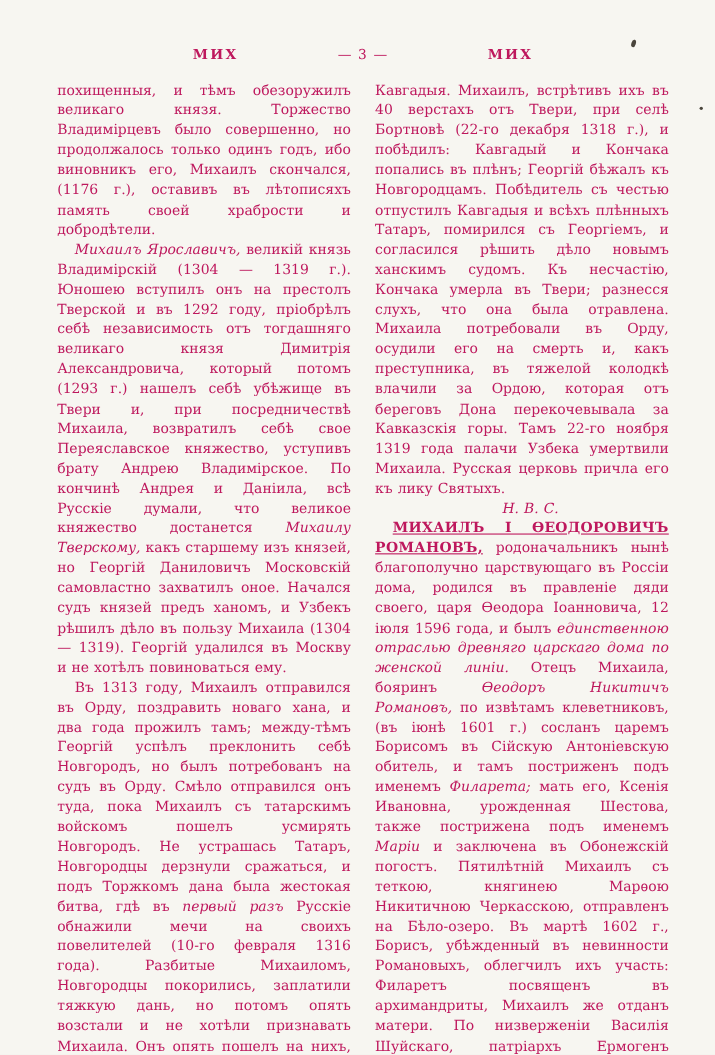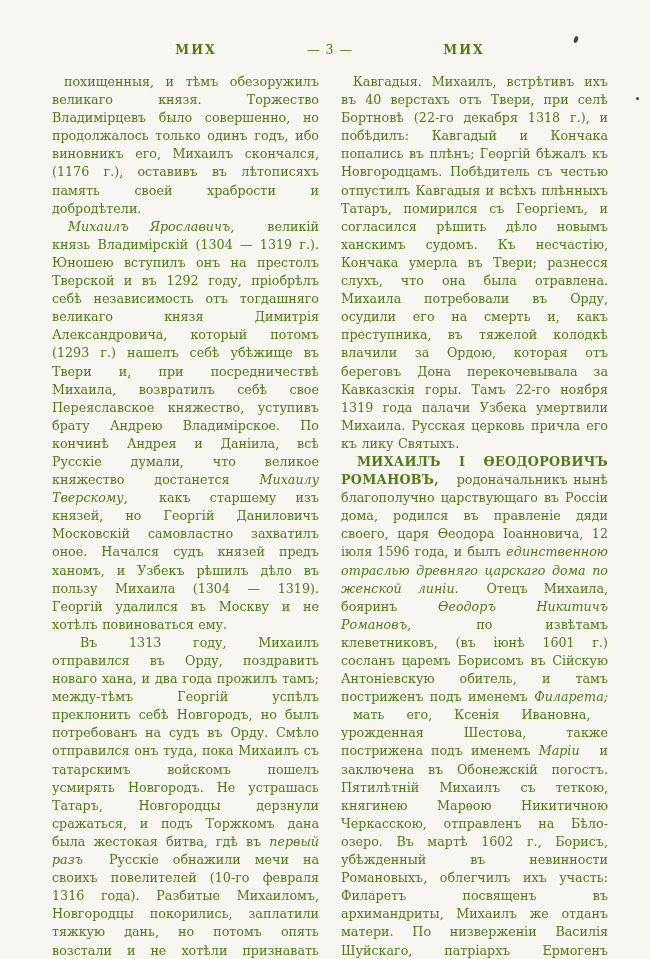--- a/index.html
+++ b/index.html
@@ -6,21 +6,21 @@
   .page {
     position: relative;
     width: 650px;
     height: 959px;
     margin: 0 auto;
     background: #f7f6f1;
     box-sizing: border-box;
     padding: 36px 42px 18px 52px;
     overflow: hidden;
     font-family: "DejaVu Serif", "Liberation Serif", serif;
-    color: #4d7c0f;
+    color: #be185d;
   }
   .running-head {
     position: relative;
     display: grid;
     grid-template-columns: 1fr 1fr;
     margin: 6px 10px 16px 10px;
     font-size: 12.5px;
     font-weight: bold;
   }
   .head-word { text-align: center; letter-spacing: 2px; }
@@ -42,23 +42,23 @@
     text-align: justify;
     word-spacing: 0.5px;
   }
   .para { margin: 0; }
   .para.indent { text-indent: 16px; }
   .para.align-right {
     text-align: right;
     padding-right 100px;
   }
   .para.align-right { padding-right: 100px; }
-  .seg-n { font-style: normal; margin-left: 12px; }
+  .seg-n { font-style: normal; }
   .seg-i { font-style: italic; }
-  .seg-b { font-weight: bold; letter-spacing: 0.3px; }
+  .seg-b { font-weight: bold; letter-spacing: 0.3px; text-decoration: underline; }
   .seg-bi { font-weight: normal; font-style: italic; }
   .speck {
     position: absolute;
     background: #4a453c;
     border-radius: 50%;
   }
   .speck.comma { width: 4px; height: 7px; border-radius: 2px / 3.5px; transform: rotate(18deg); }
   .speck.dot { width: 3px; height: 3px; }
 </style>
 </head>
@@ -73,20 +73,21 @@
   </div>
 
   <div class="columns">
     <div class="column">
         <p class="para"><span class="seg-n">похищенныя, и тѣмъ обезоружилъ великаго князя. Торжество Владимірцевъ было совершенно, но продолжалось только одинъ годъ, ибо виновникъ его, Михаилъ скончался, (1176 г.), оставивъ въ лѣтописяхъ память своей храбрости и добродѣтели.</span></p>
         <p class="para indent"><span class="seg-bi">Михаилъ Ярославичъ,</span><span class="seg-n"> великій князь Владимірскій (1304 — 1319 г.). Юношею вступилъ онъ на престолъ Тверской и въ 1292 году, пріобрѣлъ себѣ независимость отъ тогдашняго великаго князя Димитрія Александровича, который потомъ (1293 г.) нашелъ себѣ убѣжище въ Твери и, при посредничествѣ Михаила, возвратилъ себѣ свое Переяславское княжество, уступивъ брату Андрею Владимірское. По кончинѣ Андрея и Даніила, всѣ Русскіе думали, что великое княжество достанется </span><span class="seg-i">Михаилу Тверскому,</span><span class="seg-n"> какъ старшему изъ князей, но Георгій Даниловичъ Московскій самовластно захватилъ оное. Начался судъ князей предъ ханомъ, и Узбекъ рѣшилъ дѣло въ пользу Михаила (1304 — 1319). Георгій удалился въ Москву и не хотѣлъ повиноваться ему.</span></p>
         <p class="para indent"><span class="seg-n">Въ 1313 году, Михаилъ отправился въ Орду, поздравить новаго хана, и два года прожилъ тамъ; между-тѣмъ Георгій успѣлъ преклонить себѣ Новгородъ, но былъ потребованъ на судъ въ Орду. Смѣло отправился онъ туда, пока Михаилъ съ татарскимъ войскомъ пошелъ усмирять Новгородъ. Не устрашась Татаръ, Новгородцы дерзнули сражаться, и подъ Торжкомъ дана была жестокая битва, гдѣ въ </span><span class="seg-i">первый разъ</span><span class="seg-n"> Русскіе обнажили мечи на своихъ повелителей (10-го февраля 1316 года). Разбитые Михаиломъ, Новгородцы покорились, заплатили тяжкую дань, но потомъ опять возстали и не хотѣли признавать Михаила. Онъ опять пошелъ на нихъ, но, къ ужасу своему, узналъ, что Георгій не только не погибъ въ Ордѣ, но женился на ханской родственницѣ, </span></p>
       </div>
     <div class="column">
         <p class="para"><span class="seg-n">Кавгадыя. Михаилъ, встрѣтивъ ихъ въ 40 верстахъ отъ Твери, при селѣ Бортновѣ (22-го декабря 1318 г.), и побѣдилъ: Кавгадый и Кончака попались въ плѣнъ; Георгій бѣжалъ къ Новгородцамъ. Побѣдитель съ честью отпустилъ Кавгадыя и всѣхъ плѣнныхъ Татаръ, помирился съ Георгіемъ, и согласился рѣшить дѣло новымъ ханскимъ судомъ. Къ несчастію, Кончака умерла въ Твери; разнесся слухъ, что она была отравлена. Михаила потребовали въ Орду, осудили его на смерть и, какъ преступника, въ тяжелой колодкѣ влачили за Ордою, которая отъ береговъ Дона перекочевывала за Кавказскія горы. Тамъ 22-го ноября 1319 года палачи Узбека умертвили Михаила. Русская церковь причла его къ лику Святыхъ.</span></p>
+        <p class="para align-right"><span class="seg-bi">Н. В. С.</span></p>
         <p class="para indent"><span class="seg-b">МИХАИЛЪ I ѲЕОДОРОВИЧЪ РОМАНОВЪ,</span><span class="seg-n"> родоначальникъ нынѣ благополучно царствующаго въ Россіи дома, родился въ правленіе дяди своего, царя Ѳеодора Іоанновича, 12 іюля 1596 года, и былъ </span><span class="seg-i">единственною отраслью древняго царскаго дома по женской линіи.</span><span class="seg-n"> Отецъ Михаила, бояринъ </span><span class="seg-i">Ѳеодоръ Никитичъ Романовъ,</span><span class="seg-n"> по извѣтамъ клеветниковъ, (въ іюнѣ 1601 г.) сосланъ царемъ Борисомъ въ Сійскую Антоніевскую обитель, и тамъ постриженъ подъ именемъ </span><span class="seg-i">Филарета;</span><span class="seg-n"> мать его, Ксенія Ивановна, урожденная Шестова, также пострижена подъ именемъ </span><span class="seg-i">Маріи</span><span class="seg-n"> и заключена въ Обонежскій погостъ. Пятилѣтній Михаилъ съ теткою, княгинею Марѳою Никитичною Черкасскою, отправленъ на Бѣло-озеро. Въ мартѣ 1602 г., Борисъ, убѣжденный въ невинности Романовыхъ, облегчилъ ихъ участь: Филаретъ посвященъ въ архимандриты, Михаилъ же отданъ матери. По низверженіи Василія Шуйскаго, патріархъ Ермогенъ предлагалъ въ цари Михаила; Жолкѣвскій, опасаясь правъ внука царицы Анастасіи, отдалъ Михаила Гонсѣвскому, у котораго онъ находился до прибытія Пожарскаго, испытавъ всѣ бѣдствія осады; потомъ удалился въ</span></p>
       </div>
   </div>
 
   <div class="speck comma" style="left:574px; top:36px;"></div>
   <div class="speck dot" style="left:636px; top:97px;"></div>
 
 </div>
 
 </body></html>

